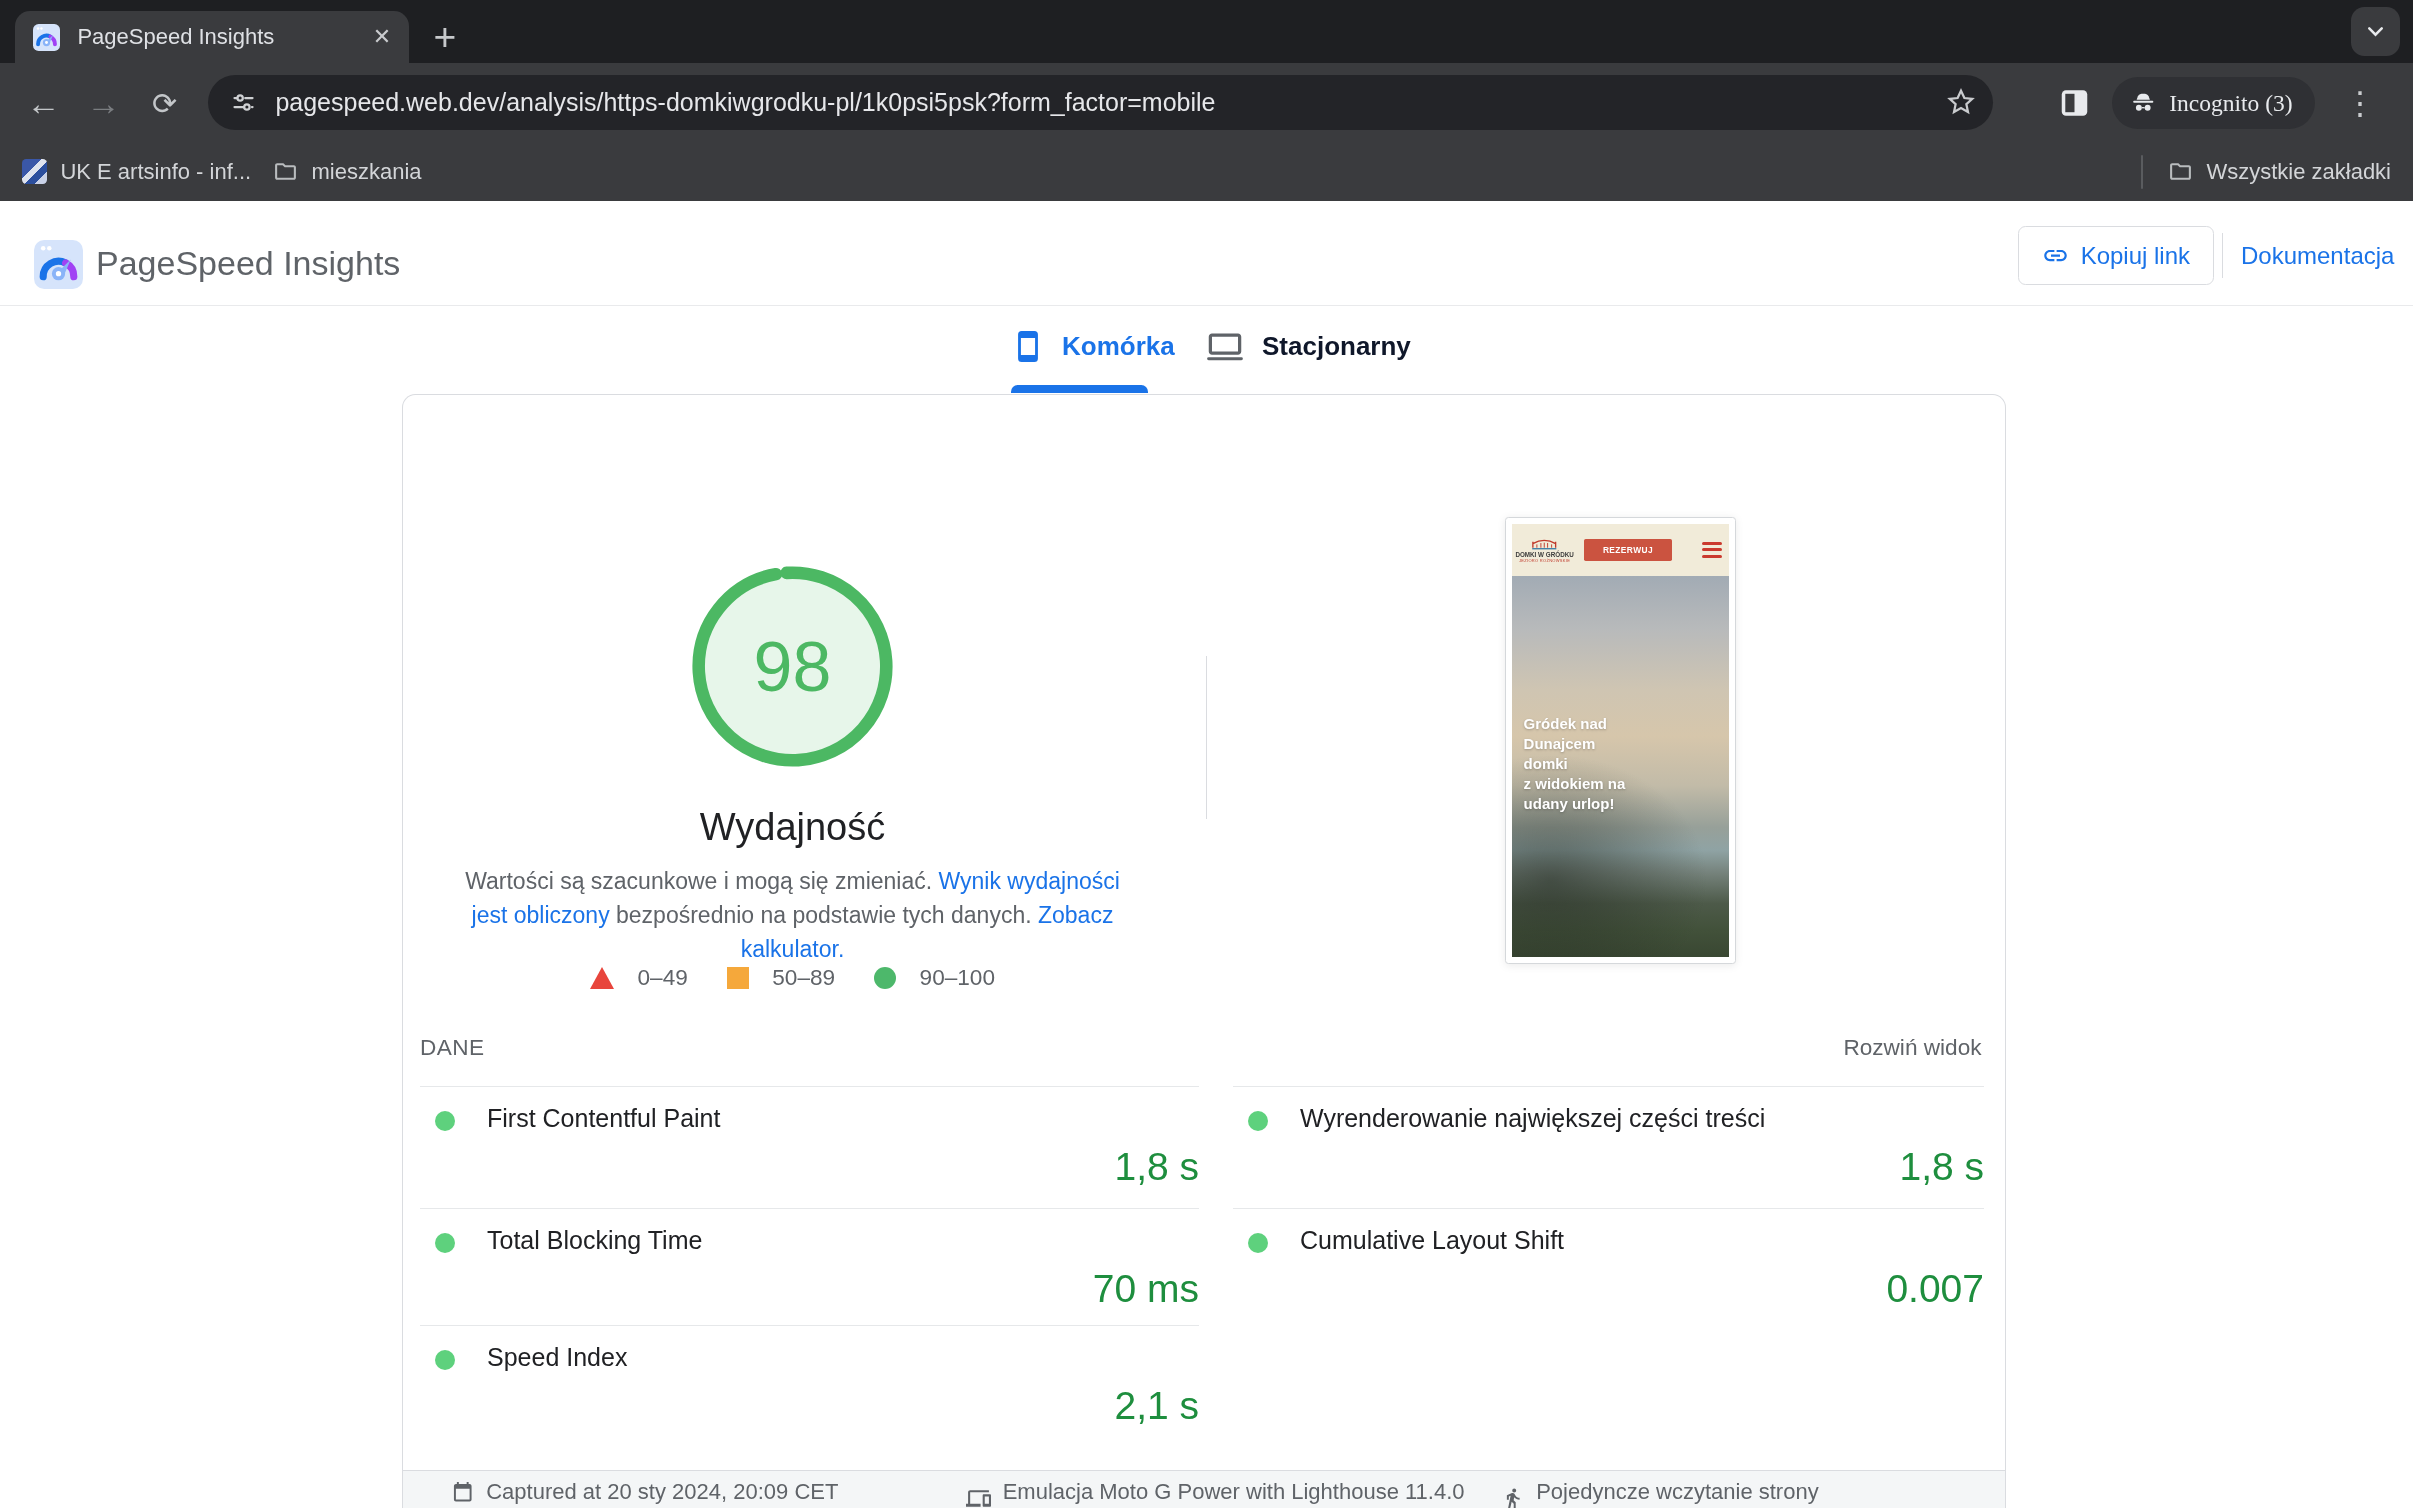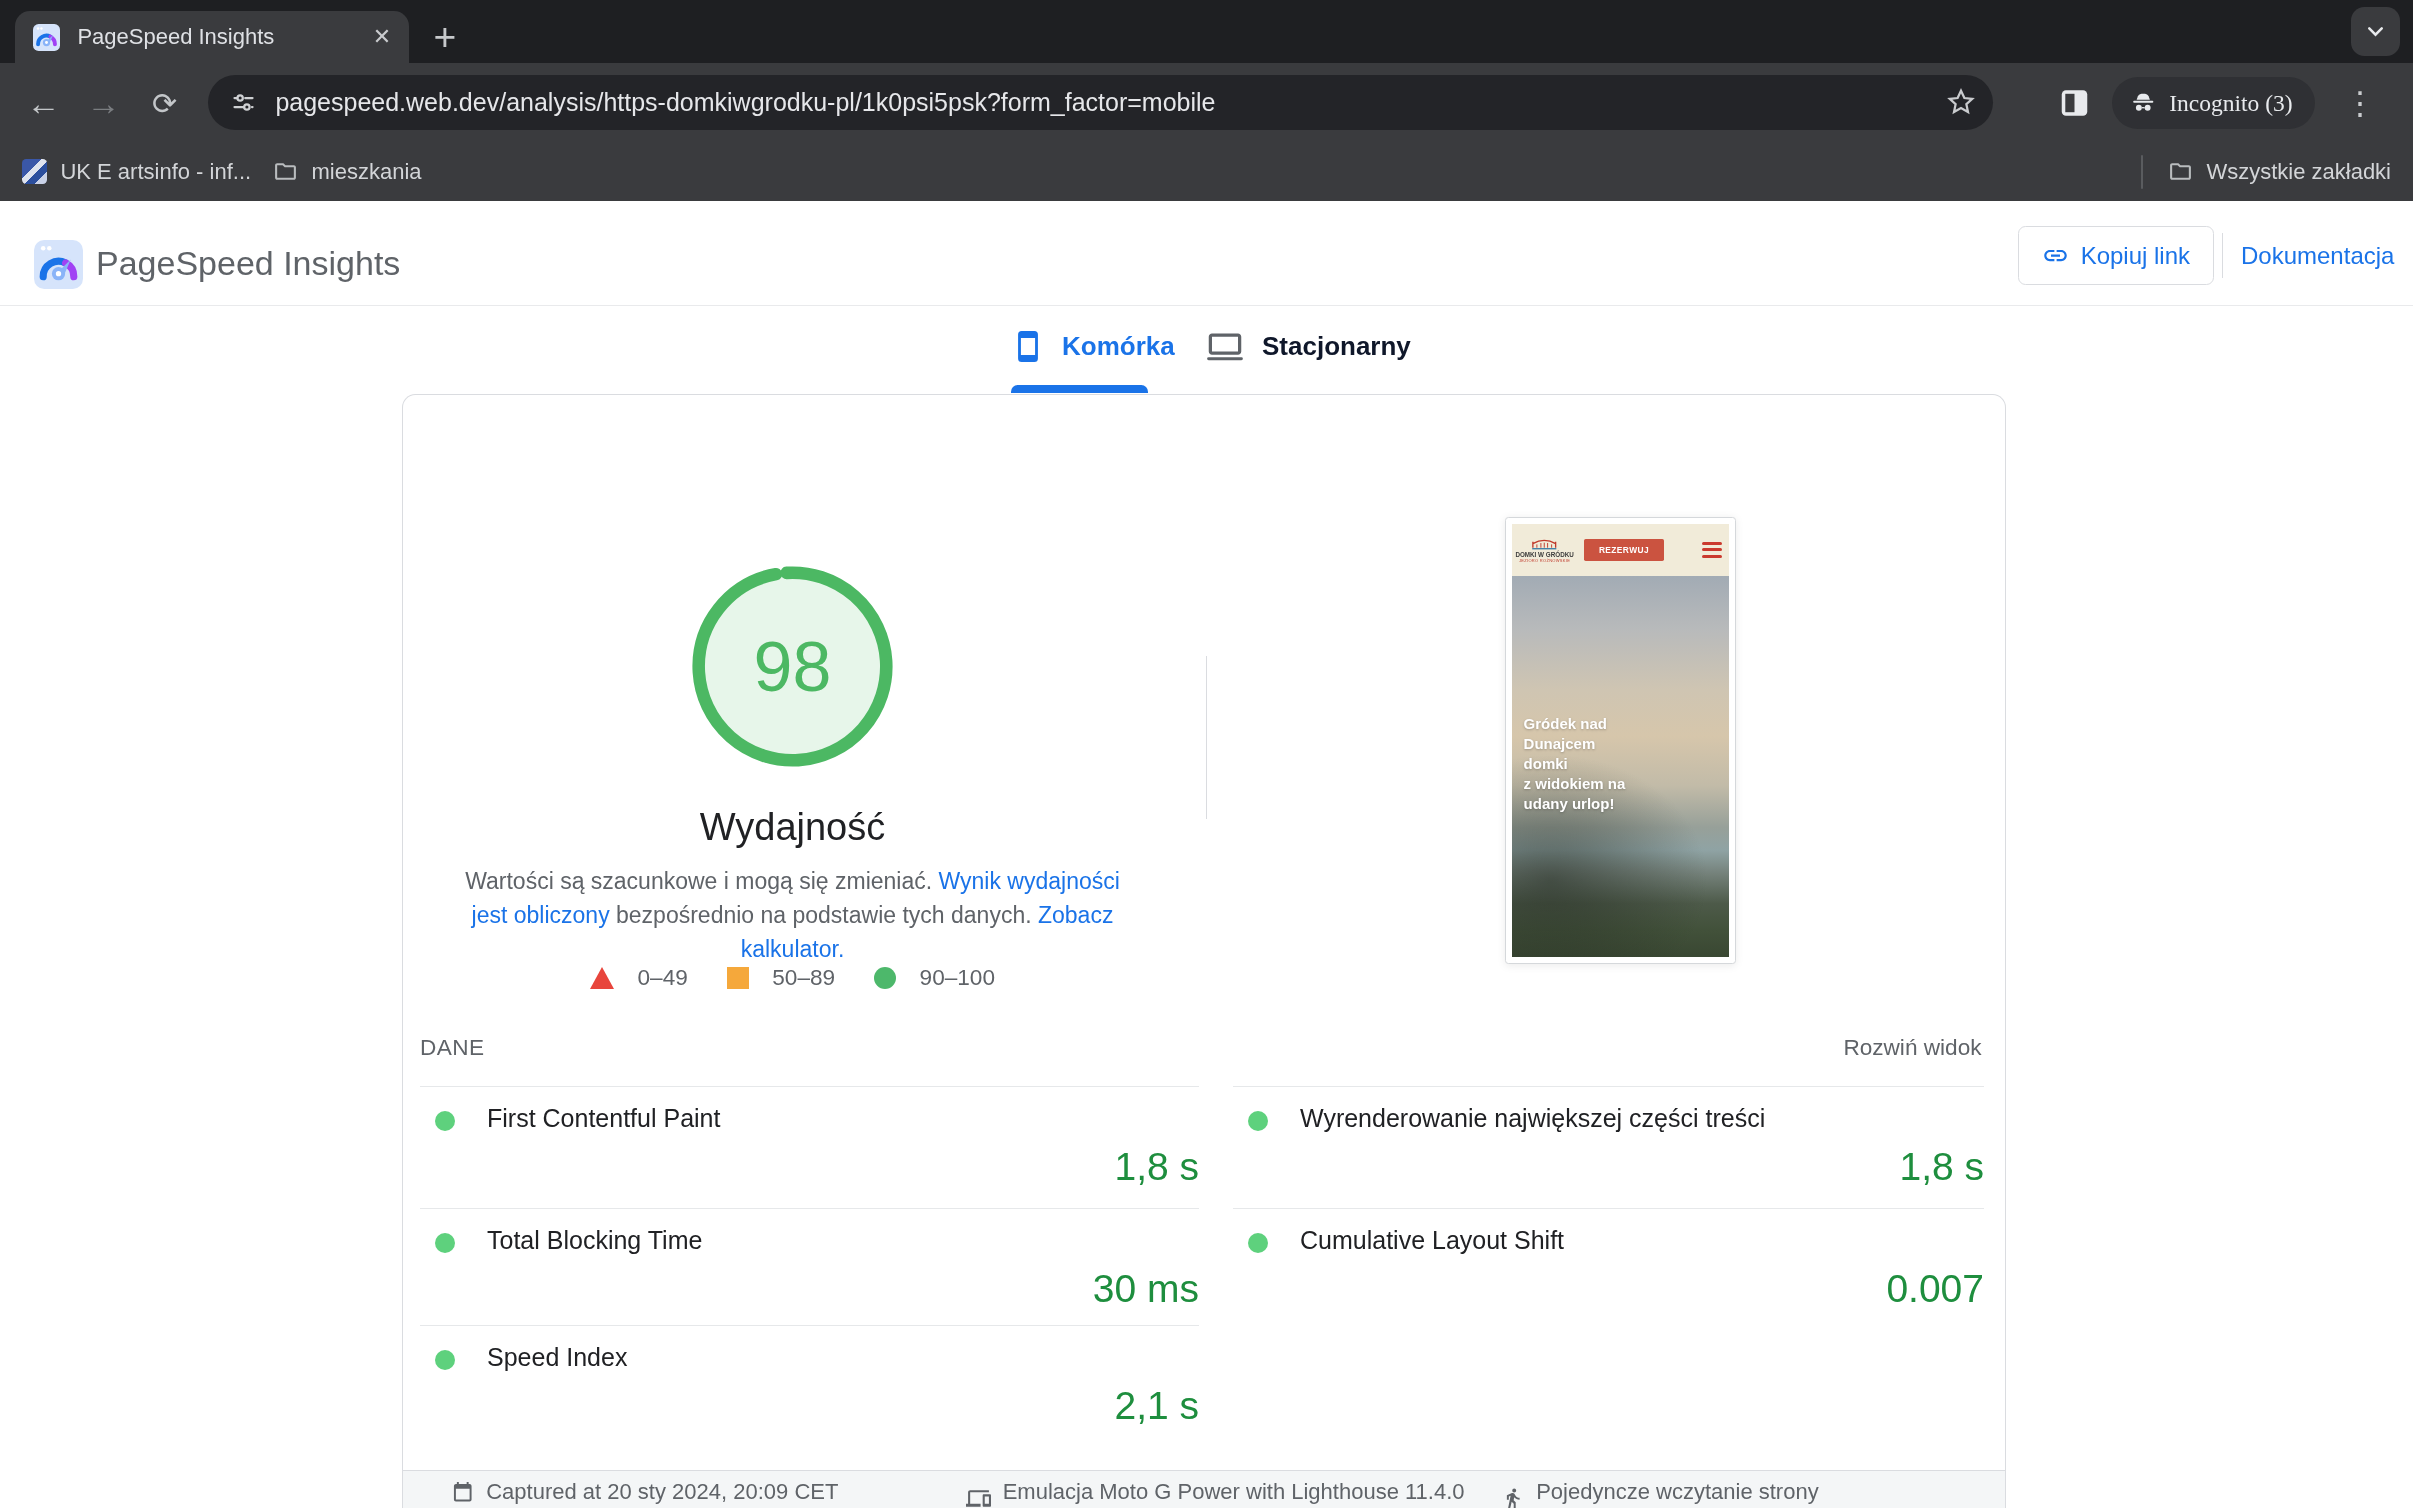--- a/index.html
+++ b/index.html
@@ -88,21 +88,21 @@
   .lg-square { width:22px; height:22px; background:#f5a83b; }
   .lg-circle { width:22px; height:22px; border-radius:50%; background:#4db86b; }
 
   .thumb { position:absolute; left:1102px; top:122px; width:231px; height:447px; background:#fff;
     border:0.8px solid #d5d8db; border-radius:3.4px; box-shadow:0 1.7px 8.4px rgba(0,0,0,.08); padding:5.9px; }
   .thumb-inner { width:100%; height:100%; display:flex; flex-direction:column; overflow:hidden; }
   .site-header { height:52px; background:#f1ebd9; display:flex; align-items:center; padding:0 6.7px; gap:6.7px; }
   .site-logo { width:52px; display:flex; flex-direction:column; align-items:center; }
   .site-logo .l1 { font-size:6.3px; font-weight:700; color:#3c3c3c; white-space:nowrap; }
   .site-logo .l2 { font-size:4px; color:#c0392b; letter-spacing:0.3px; white-space:nowrap; }
-  .reserve-btn { width:80px; height:22.6px; background:#cb5340; color:#fff; font-size:8.4px; font-weight:700;
+  .reserve-btn { width:88px; height:22.6px; background:#cb5340; color:#fff; font-size:8.4px; font-weight:700;
     letter-spacing:0.4px; display:flex; align-items:center; justify-content:center; border-radius:1.7px; margin-left:6.7px; }
   .burger { margin-left:auto; width:20px; display:flex; flex-direction:column; gap:3.4px; }
   .burger i { display:block; height:2.9px; background:#cb3a2f; border-radius:1.7px; }
   .hero { flex:1; position:relative;
     background:
       radial-gradient(120% 55% at 18% 80%, rgba(35,42,33,.55), transparent 60%),
       linear-gradient(180deg,#a2abb4 0%,#b8babb 14%,#cfc5b2 30%,#d6c6ab 42%,#c2bba8 55%,
         #97a099 66%,#8fa3a4 72%,#75827b 78%,#4d5a49 86%,#42513a 93%,#394732 100%); }
   .thumb-headline { position:absolute; left:11.7px; top:138px; width:176px; color:#fff; font-size:15px;
     font-weight:600; line-height:20px; white-space:pre-line; text-shadow:0 0.8px 2.5px rgba(0,0,0,.25); }
@@ -315,21 +315,21 @@
 
       <div class="metric-col left">
         <div class="metric-row">
           <span class="metric-dot"></span>
           <div class="metric-label">First Contentful Paint</div>
           <div class="metric-value">1,8 s</div>
         </div>
         <div class="metric-row">
           <span class="metric-dot"></span>
           <div class="metric-label">Total Blocking Time</div>
-          <div class="metric-value">30 ms</div>
+          <div class="metric-value">70 ms</div>
         </div>
         <div class="metric-row">
           <span class="metric-dot"></span>
           <div class="metric-label">Speed Index</div>
           <div class="metric-value">2,1 s</div>
         </div>
       </div>
 
       <div class="metric-col right">
         <div class="metric-row">

